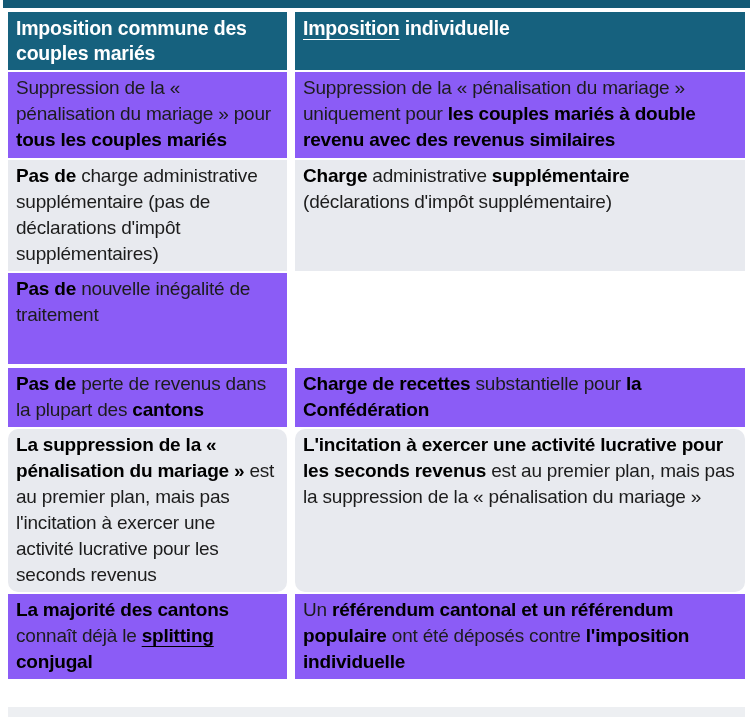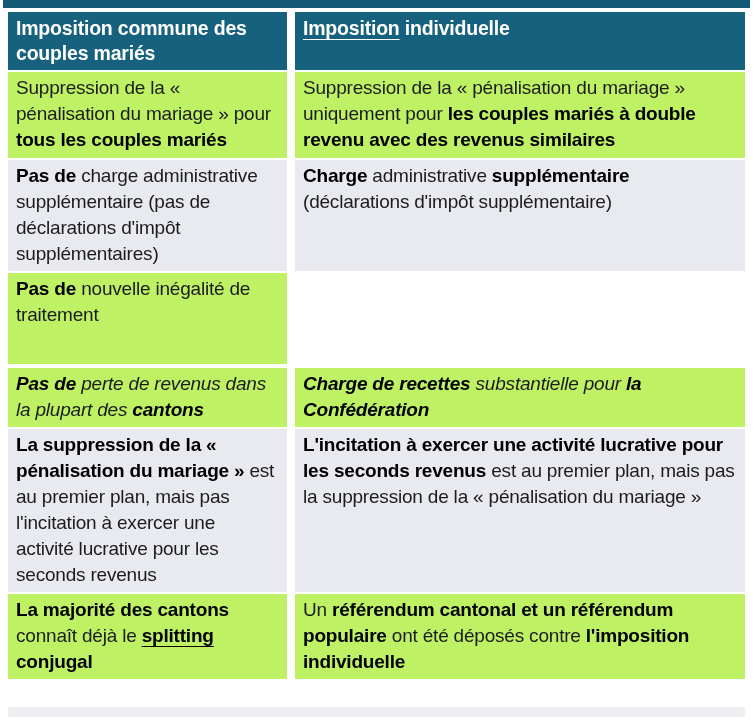--- a/index.html
+++ b/index.html
@@ -45,28 +45,28 @@
   }
   .head .cell {
     background: #16617e;
     color: #ffffff;
     font-weight: 700;
     font-size: 19.5px;
     line-height: 25px;
     min-height: 50px;
     padding-top: 4px;
   }
-  .band-dark .cell { background: #bef264; }
+  .band-dark .cell { background: #8b5cf6; }
   .band-light .cell { background: #e8eaef; }
   .r1 .cell { min-height: 86px; }
   .r2 .cell { min-height: 100px; }
   .r3 .cell { min-height: 91px; }
   .r4 .cell { min-height: 53px; }
-  .r5 .cell { min-height: 57px; font-style: italic; }
-  .r6 .cell { min-height: 158px; }
+  .r5 .cell { min-height: 57px; }
+  .r6 .cell { min-height: 158px; border-radius: 10px; }
   .r7 .cell { min-height: 84px; }
   .b { font-weight: 700; color: #000000; }
   .head .b { color: #ffffff; }
   .sq {
     text-decoration-line: underline;
     text-decoration-style: wavy;
     text-decoration-color: #cc1111;
     text-decoration-thickness: 2px;
     text-underline-offset: 4px;
     text-decoration: underline;

